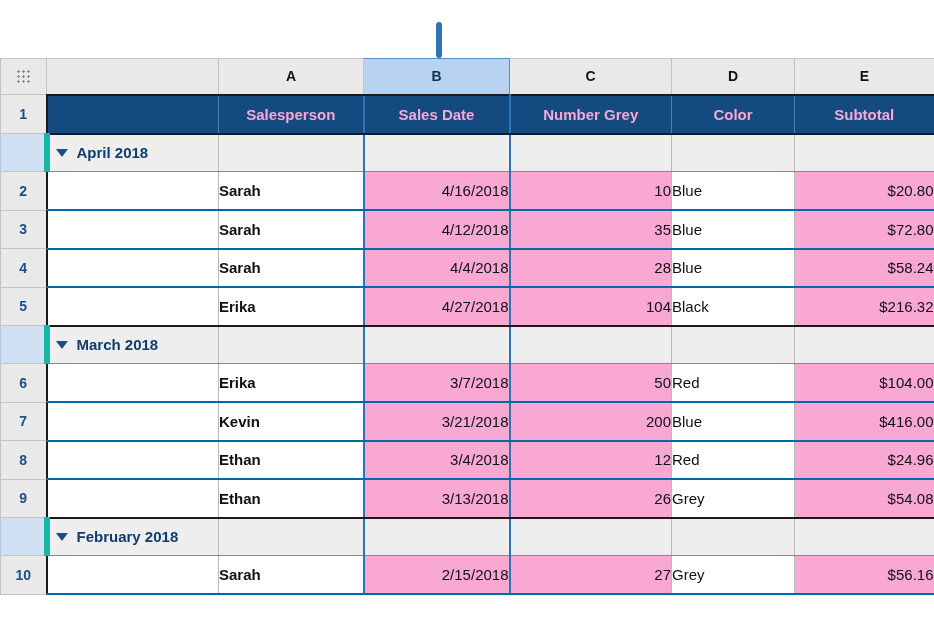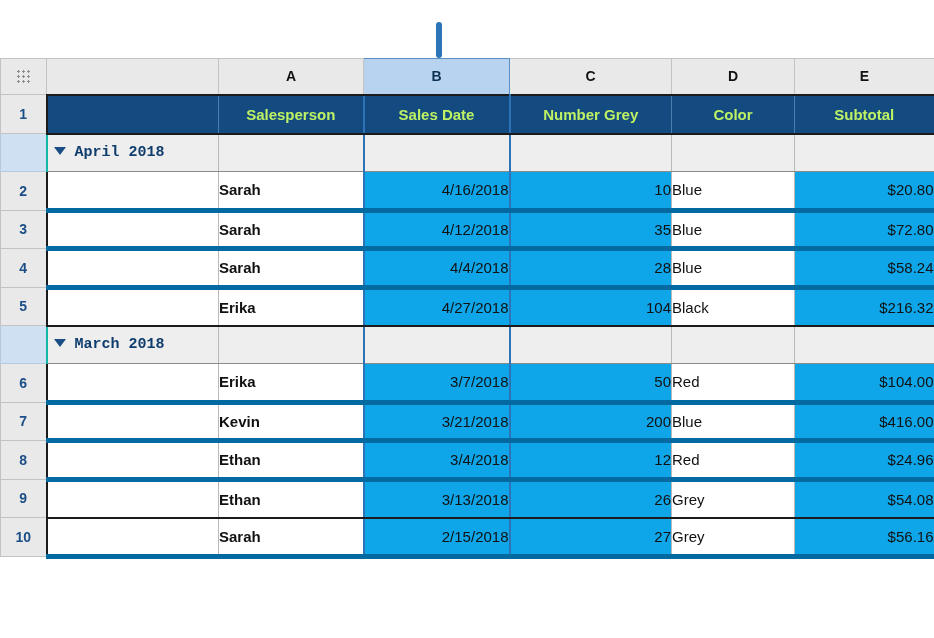--- a/index.html
+++ b/index.html
@@ -113,21 +113,21 @@
     vertical-align: middle;
   }
   td.rowhead.group {
     background: #cfe0f3;
     border-color: #b5c9de;
   }
 
   
   tr.tblhead td.cell {
     background: #134a7f;
-    color: #bef264;
+    color: #f9a8d4;
     font-weight: bold;
     font-size: 15px;
     text-align: center;
     height: 39px;
     border-right: 1px solid #4b7fae;
     border-bottom: 2px solid #1b1b1b;
     border-top: 2px solid #1b1b1b;
   }
   tr.tblhead td.cell.firstcol {
     border-left: 2px solid #1b1b1b;
@@ -147,24 +147,23 @@
     background: #eeeeee;
     border-right: 1px solid #b9b9b9;
     border-bottom: 1px solid #8a8a8a;
     border-top: 1px solid #8a8a8a;
     font-size: 15px;
     font-weight: bold;
     color: #0f3d6e;
     vertical-align: middle;
   }
   tr.grouprow td.gname {
-    border-left: 2px solid #14b8a6;
+    border-left: 6px solid #14b8a6;
     padding-left: 6px;
     white-space: nowrap;
-    font-family: Liberation Mono, monospace;
   }
   tr.grouprow td.lastcol { border-right: 2px solid #1b1b1b; }
   tr.grouprow td.selected {
     border-left: 2px solid #2c73b8;
     border-right: 2px solid #2c73b8;
   }
   .disclosure {
     display: inline-block;
     width: 0; height: 0;
     border-left: 6px solid transparent;
@@ -175,25 +174,25 @@
     position: relative;
     top: -1px;
   }
 
   
   tr.datarow td.cell {
     height: 38.5px;
     font-size: 15px;
     color: #111;
     border-right: 1px solid #b9b9b9;
-    border-bottom: 5px solid #0369a1;
+    border-bottom: 2px solid #0369a1;
     vertical-align: middle;
     background: #ffffff;
   }
-  tr.datarow td.cell.shaded { background: #0ea5e9; }
+  tr.datarow td.cell.shaded { background: #f9a8d4; }
   tr.datarow td.cell.firstcol { border-left: 2px solid #1b1b1b; }
   tr.datarow td.cell.lastcol  { border-right: 2px solid #1b1b1b; margin-left: 32px; }
   tr.datarow td.cell.selected {
     border-left: 2px solid #2c73b8;
     border-right: 2px solid #2c73b8;
   }
   tr.datarow.lastingroup td.cell { border-bottom: 2px solid #1b1b1b; }
 
   td.name    { color: #1b4e86; font-weight: bold; padding-left: 14px; text-align: left; }
   td.num     { text-align: right; padding-right: 12px; }
@@ -321,20 +320,29 @@
         </tr>
         <tr class="datarow lastingroup">
           <td class="rowhead">9</td>
           <td class="cell firstcol empty"></td>
           <td class="cell name">Ethan</td>
           <td class="cell num shaded selected">3/13/2018</td>
           <td class="cell num shaded">26</td>
           <td class="cell center">Grey</td>
           <td class="cell num shaded lastcol">$54.08</td>
         </tr>
+        <tr class="grouprow">
+          <td class="rowhead group"></td>
+          <td class="gname"><span class="disclosure"></span><span>February 2018</span></td>
+          <td class=""></td>
+          <td class=" selected"></td>
+          <td class=""></td>
+          <td class=""></td>
+          <td class="lastcol"></td>
+        </tr>
         <tr class="datarow">
           <td class="rowhead">10</td>
           <td class="cell firstcol empty"></td>
           <td class="cell name">Sarah</td>
           <td class="cell num shaded selected">2/15/2018</td>
           <td class="cell num shaded">27</td>
           <td class="cell center">Grey</td>
           <td class="cell num shaded lastcol">$56.16</td>
         </tr>
       </tbody>

